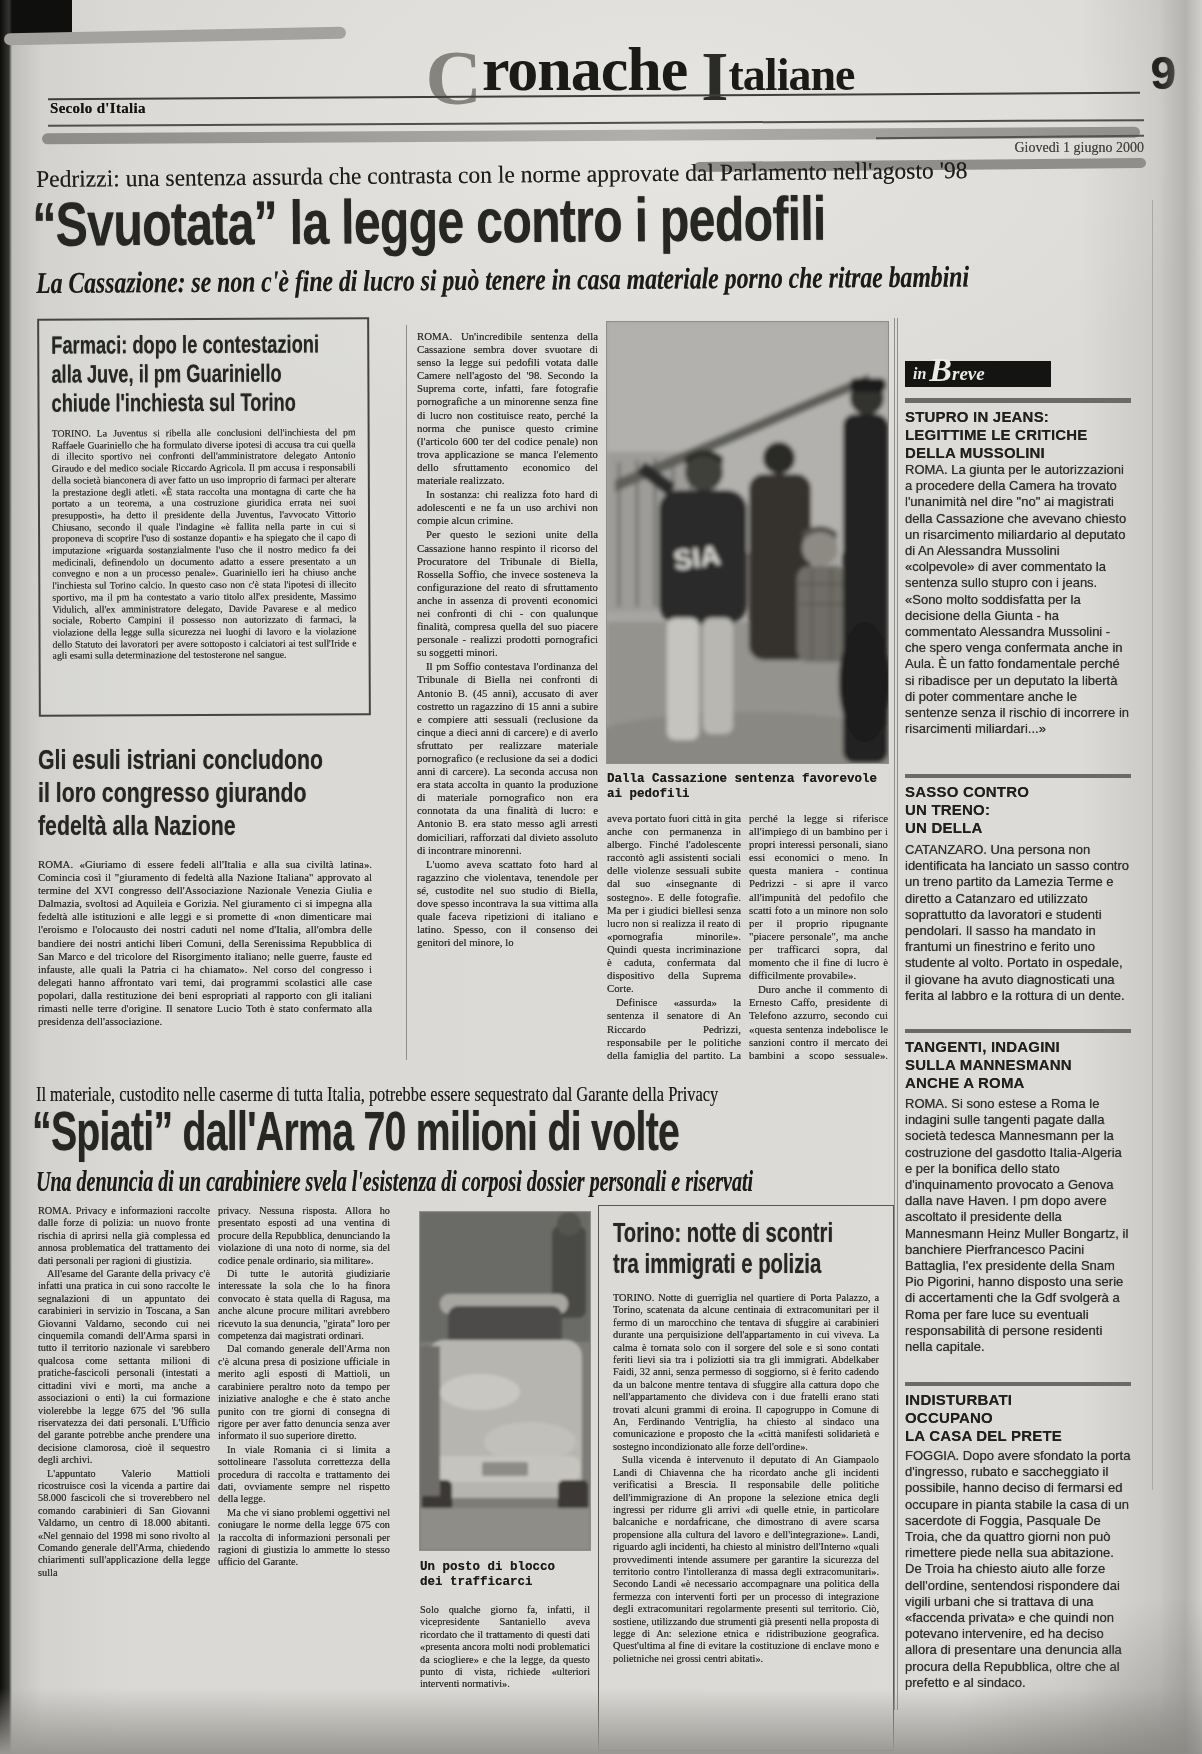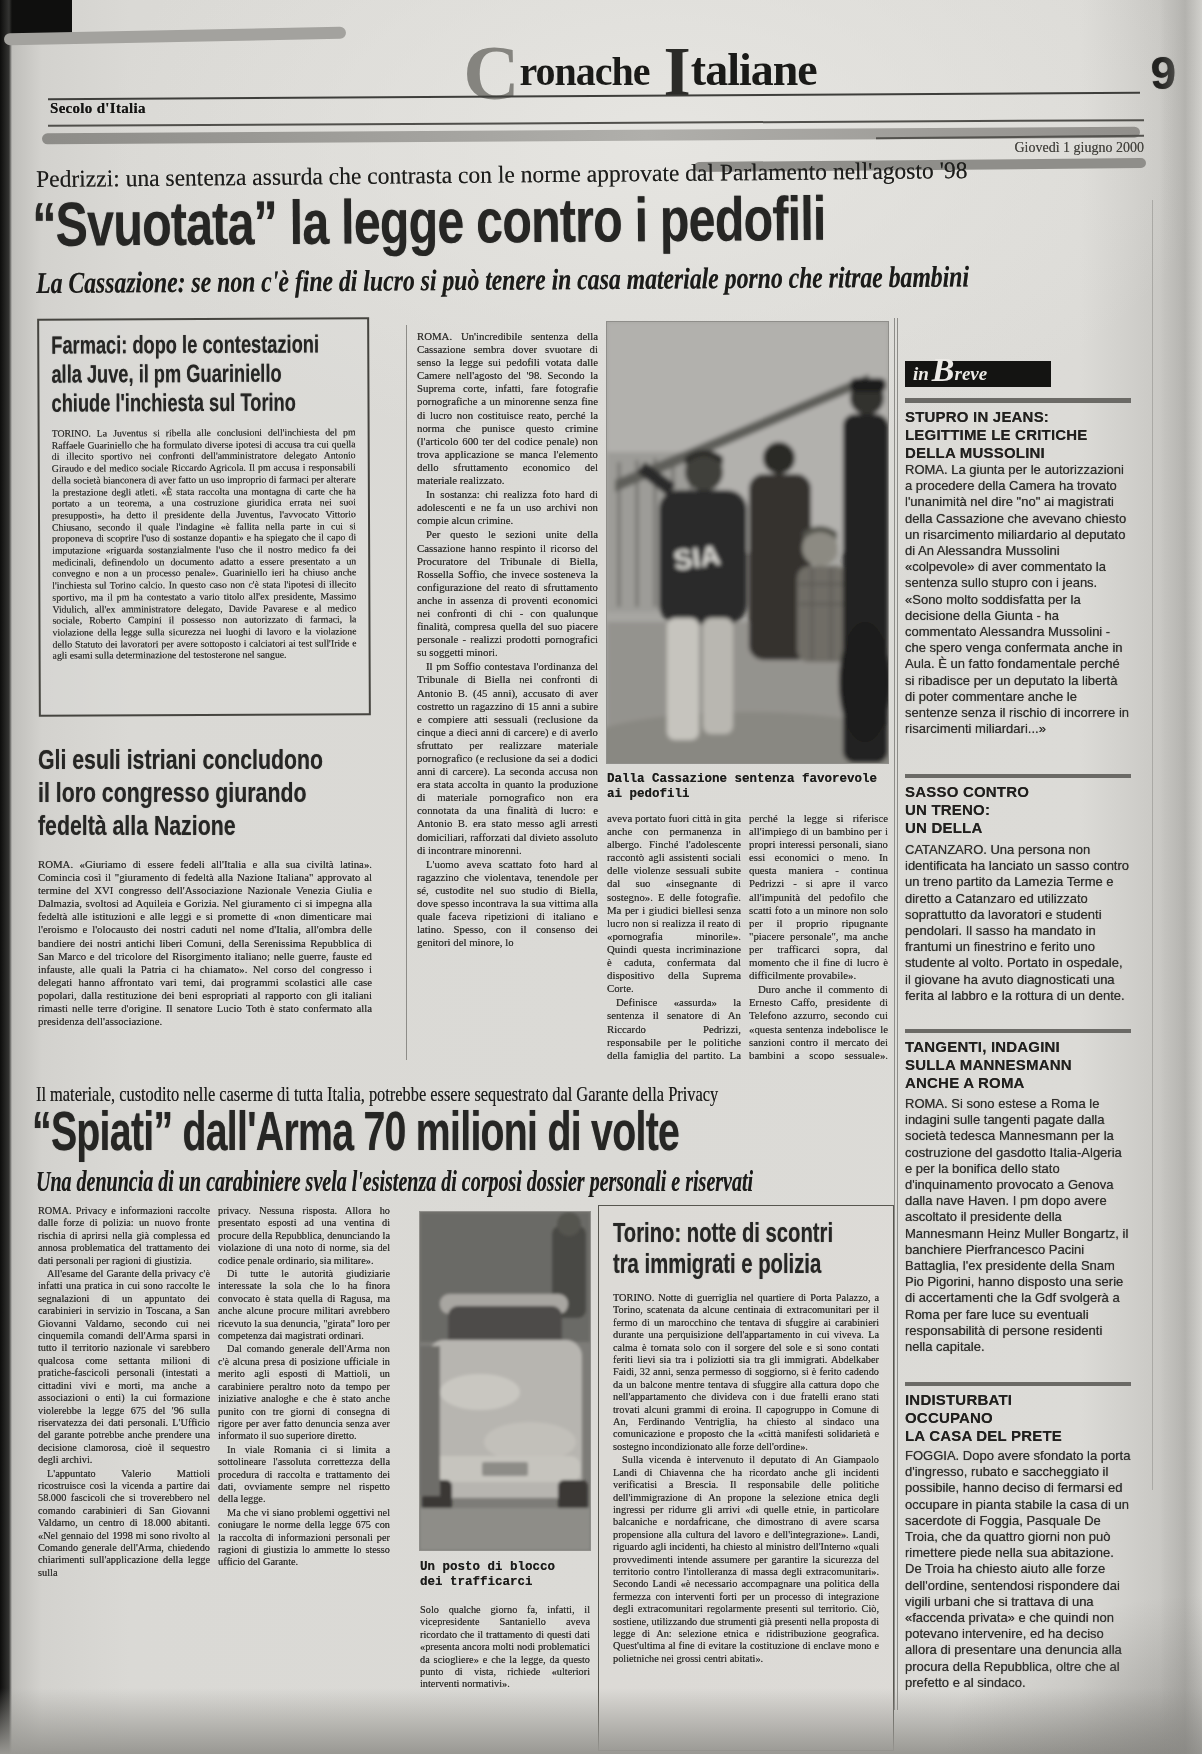--- a/index.html
+++ b/index.html
@@ -38,21 +38,21 @@
 </head>
 <body>
 
 <div id="page">
 
   <div class="abs" style="left:0;top:0;width:72px;height:40px;background:#0f0f0e;"></div>
   <div class="abs" style="left:0;top:0;width:12px;height:1754px;background:linear-gradient(90deg,#0d0d0c,#343432 75%,rgba(52,52,50,0));"></div>
   <div class="abs grayband" style="left:4px;top:30px;width:342px;height:12px;background:#a3a29e;transform:rotate(-1.1deg);"></div>
 
   <div class="abs" style="left:360px;top:34px;width:560px;text-align:center;color:#1a1a18;">
-    <span style="font-family:'Liberation Serif',serif;font-size:78px;line-height:78px;color:#85847f;font-weight:700;vertical-align:-14px;">C</span><span style="font-family:'Liberation Serif',serif;font-size:40px;font-weight:700;letter-spacing:-1px;">ronache</span>
+    <span style="font-family:'Liberation Serif',serif;font-size:78px;line-height:78px;color:#85847f;font-weight:700;vertical-align:-14px;">C</span><span style="font-family:'Liberation Serif',serif;font-size:62px;font-weight:700;letter-spacing:-1px;">ronache</span>
     <span style="font-family:'Liberation Serif',serif;font-size:70px;line-height:70px;color:#2b2b28;font-weight:700;vertical-align:-10px;margin-left:10px;">I</span><span style="font-family:'Liberation Serif',serif;font-size:46px;font-weight:700;letter-spacing:-1px;">taliane</span>
   </div>
   <div class="abs sans" style="left:1120px;top:46px;width:56px;font-size:46px;font-weight:700;color:#232321;text-align:right;text-shadow:0 0 1px rgba(35,35,33,.6);">9</div>
 
   <div class="abs rule" style="left:48px;top:95px;width:1092px;height:2px;background:#3e3e3b;transform:rotate(-0.35deg);"></div>
   <div class="abs serif" style="left:50px;top:100px;font-size:15px;font-weight:700;color:#141412;letter-spacing:.3px;text-shadow:0 0 .6px rgba(20,20,18,.7);">Secolo d'Italia</div>
   <div class="abs rule" style="left:48px;top:122px;width:1096px;height:2px;background:#504f4b;transform:rotate(-0.3deg);"></div>
   <div class="abs grayband" style="left:42px;top:130px;width:1098px;height:11px;background:linear-gradient(90deg,#8d8c88,#b0afab 55%,#918f8b);transform:rotate(-0.35deg);"></div>
   <div class="abs rule" style="left:876px;top:136px;width:268px;height:2px;background:#54534f;transform:rotate(-0.5deg);"></div>
   <div class="abs serif" style="left:880px;top:140px;width:264px;font-size:14px;color:#44433e;text-align:right;text-shadow:0 0 .6px rgba(68,67,62,.7);">Giovedì 1 giugno 2000</div>
@@ -147,21 +147,21 @@
     <p>perché la legge si riferisce all'impiego di un bambino per i propri interessi personali, siano essi economici o meno. In questa maniera - continua Pedrizzi - si apre il varco all'impunità del pedofilo che scatti foto a un minore non solo per il proprio ripugnante "piacere personale", ma anche per trafficarci sopra, dal momento che il fine di lucro è difficilmente provabile».</p>
     <p>Duro anche il commento di Ernesto Caffo, presidente di Telefono azzurro, secondo cui «questa sentenza indebolisce le sanzioni contro il mercato dei bambini a scopo sessuale». «Basta navigare su Internet - dice Caffo - per capire che fra i pedofili e chi ama questo tipo di prodotti c'è uno scambio che tendenzialmente non è a fini economici. Il rapporto è basato sulla solidarietà. Il fenomeno - ha concluso - purtroppo sta diventando drammatico e questa sentenza non ci aiuta, anzi limita la nostra azione».</p>
   </div>
 
   <div class="abs vrule" style="left:894px;top:318px;height:1392px;"></div>
   <div class="abs vrule" style="left:897px;top:318px;height:1392px;"></div>
   <div class="abs vrule" style="left:1152px;top:200px;height:1290px;background:#aaa9a5;"></div>
 
   <div class="abs" style="left:905px;top:361px;width:146px;height:26px;background:#141412;overflow:visible;padding-left:8px;">
     <span style="color:#eceae6;font-family:'Liberation Serif',serif;font-weight:700;font-style:italic;">
-      <span style="font-size:19px;line-height:26px;vertical-align:top;font-family:Liberation Serif, serif;">in</span><span style="font-size:34px;line-height:26px;position:relative;top:-4px;margin-left:3px;">B</span><span style="font-size:19px;line-height:26px;vertical-align:top;">reve</span>
+      <span style="font-size:16px;line-height:26px;vertical-align:top;font-family:Liberation Serif, serif;">in</span><span style="font-size:34px;line-height:26px;position:relative;top:-4px;margin-left:3px;">B</span><span style="font-size:19px;line-height:26px;vertical-align:top;">reve</span>
     </span>
   </div>
   <div class="abs" style="left:905px;top:398px;width:226px;height:5px;background:#6b6a66;"></div>
 
   <div class="abs sb-heading preline" style="left:905px;top:408px;width:226px;">STUPRO IN JEANS:
 LEGITTIME LE CRITICHE
 DELLA MUSSOLINI</div>
   <div class="abs sb-body" style="left:905px;top:462px;width:226px;height:302px;">ROMA. La giunta per le autorizzazioni a procedere della Camera ha trovato l'unanimità nel dire "no" ai magistrati della Cassazione che avevano chiesto un risarcimento miliardario al deputato di An Alessandra Mussolini «colpevole» di aver commentato la sentenza sullo stupro con i jeans. «Sono molto soddisfatta per la decisione della Giunta - ha commentato Alessandra Mussolini - che spero venga confermata anche in Aula. È un fatto fondamentale perché si ribadisce per un deputato la libertà di poter commentare anche le sentenze senza il rischio di incorrere in risarcimenti miliardari...»</div>
 
   <div class="abs" style="left:905px;top:774px;width:226px;height:4px;background:#6b6a66;"></div>

